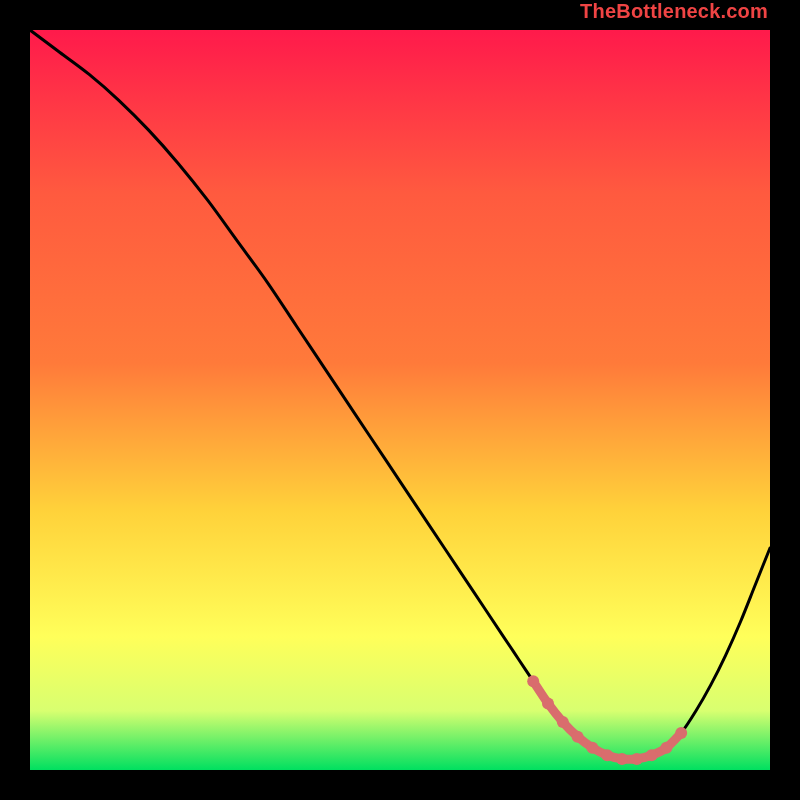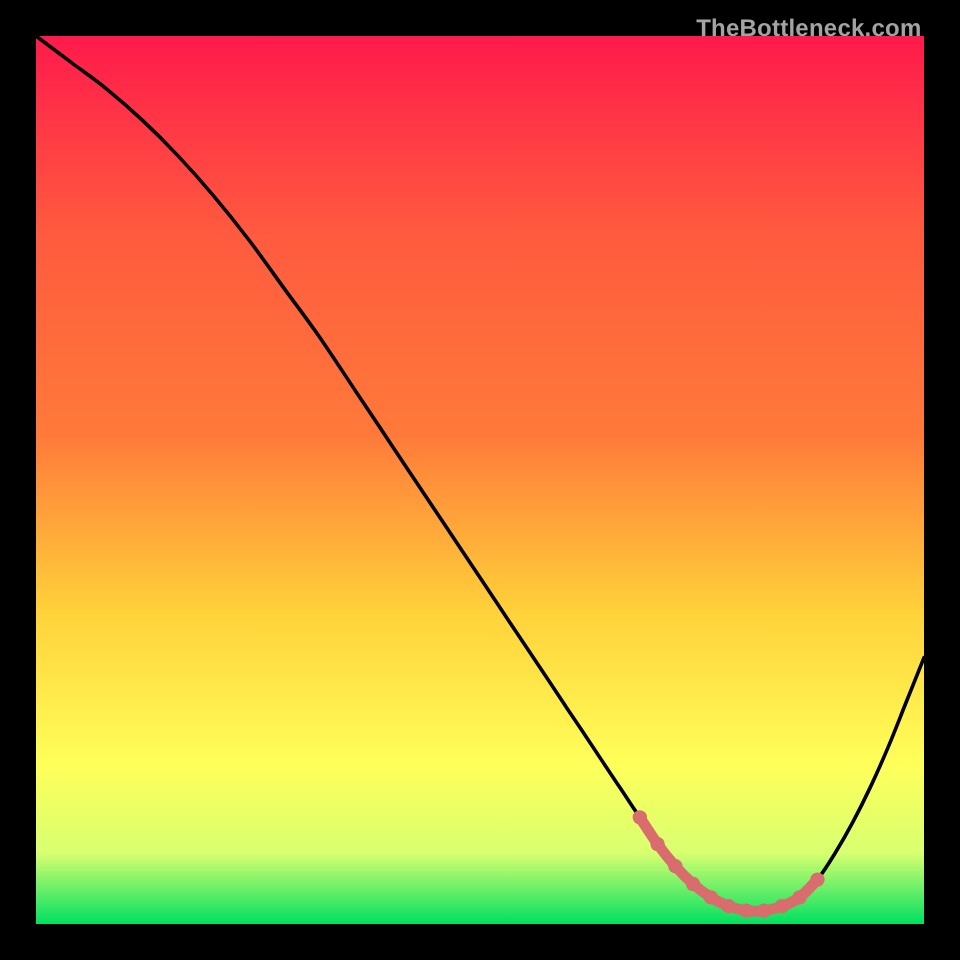--- a/index.html
+++ b/index.html
@@ -21,23 +21,23 @@
   }
   .plot {
     position: absolute;
     left: 0;
     top: 0;
     width: 740px;
     height: 740px;
   }
   .watermark {
     position: absolute;
-    top: 13px;
+    top: 0;
     right: 32px;
-    color: #a3a3a3;
+    color: #ef4444;
     font-size: 20px;
     font-weight: 600;
     letter-spacing: 0.2px;
   }
   svg { display: block; }
 </style>
 </head>
 <body>
 
 <div class="watermark">TheBottleneck.com</div>

